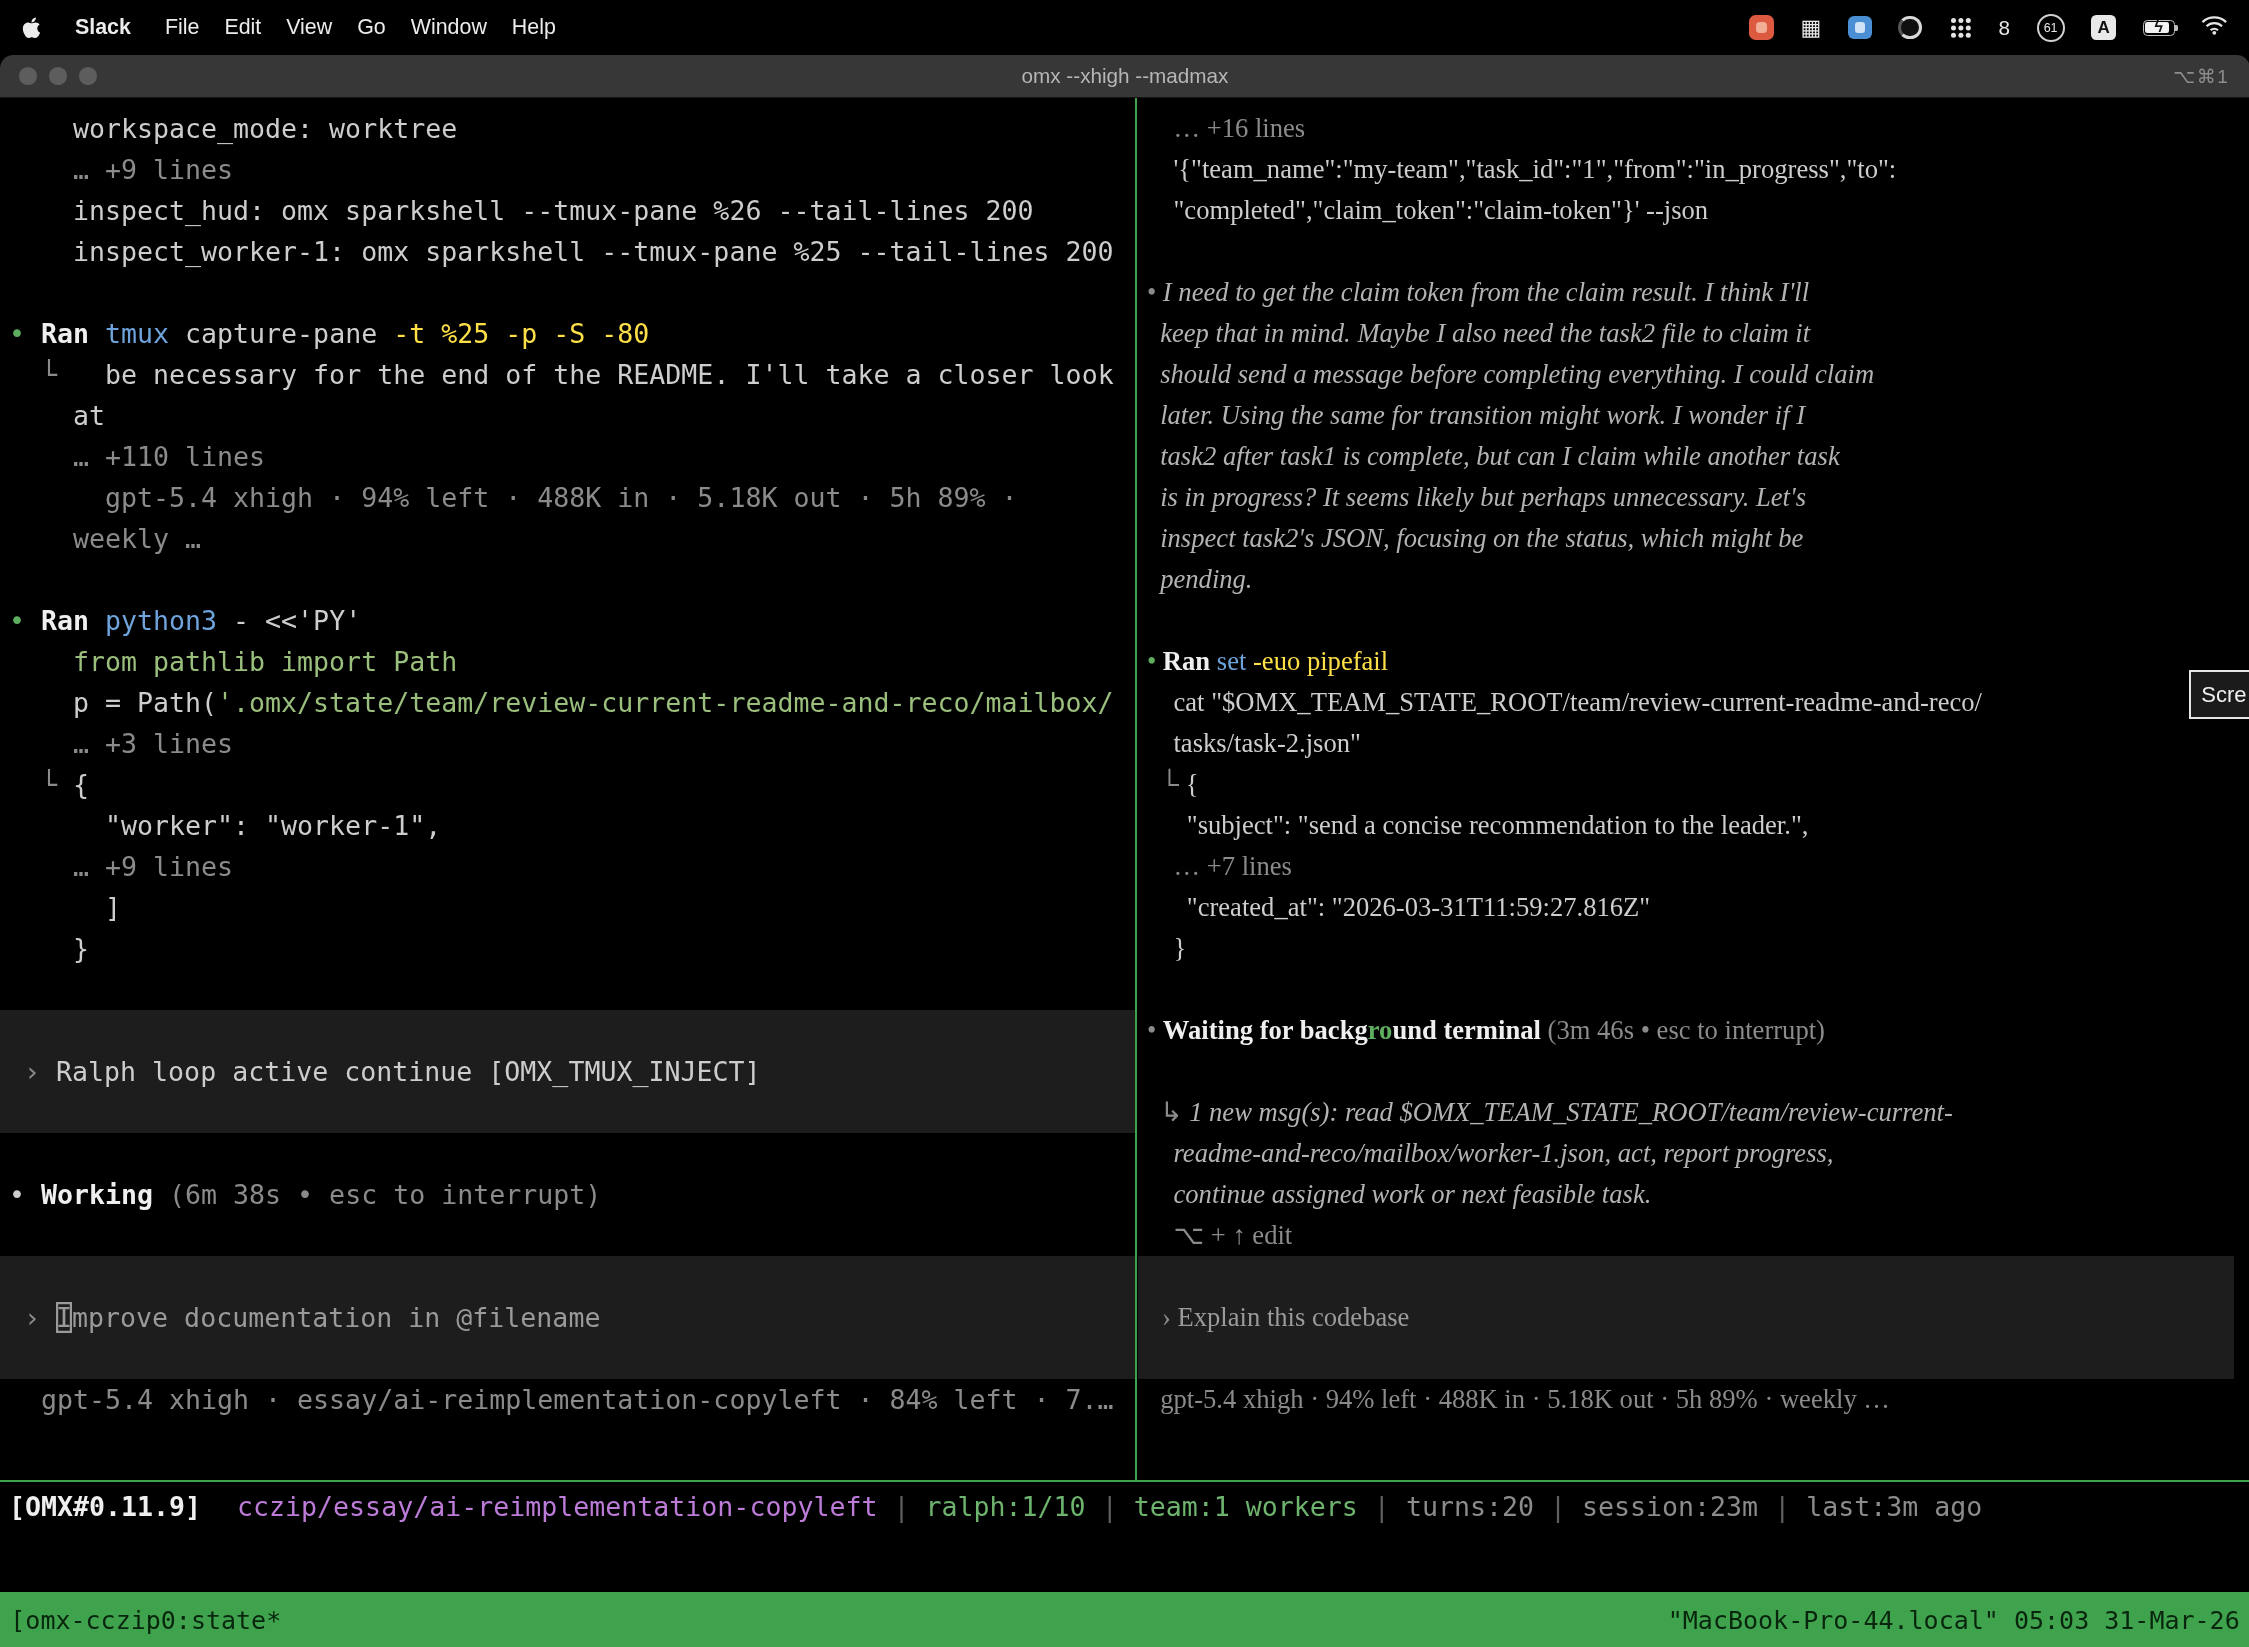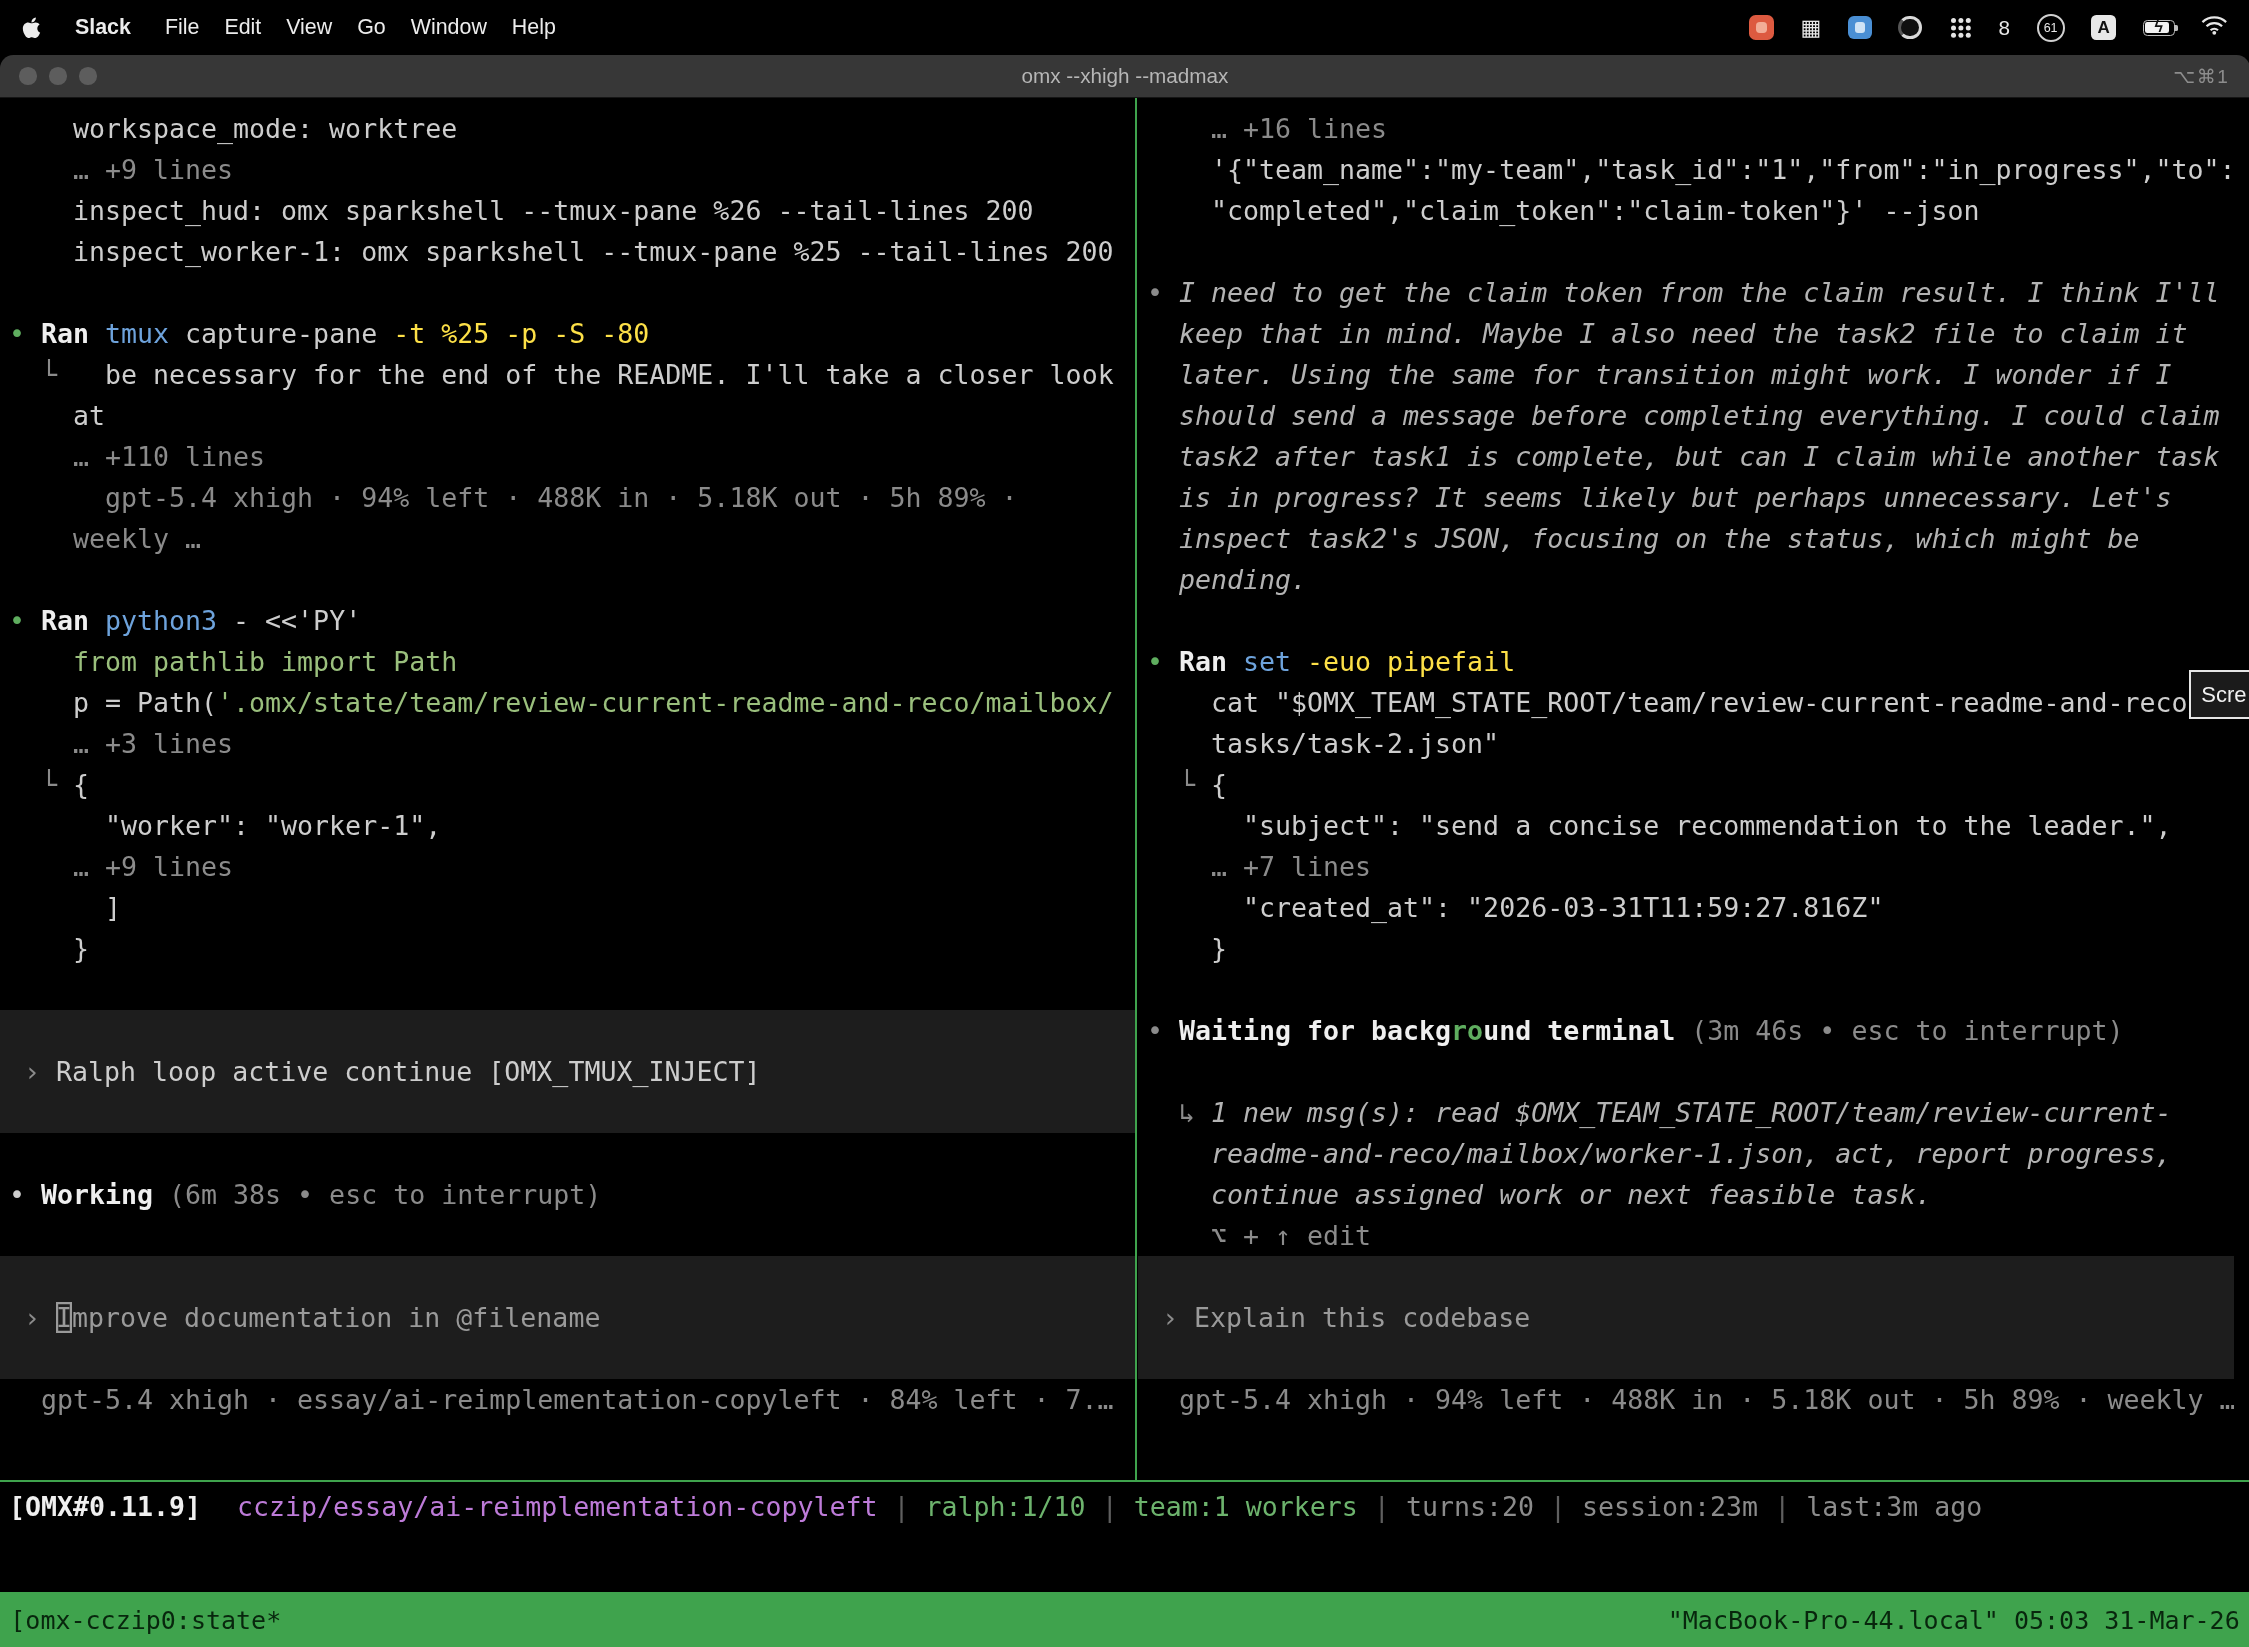--- a/index.html
+++ b/index.html
@@ -52,21 +52,21 @@
     font-family:"Liberation Sans", sans-serif; }
   .traffic { position:absolute; left:19px; top:0; bottom:0; display:flex; align-items:center; gap:12.5px; }
   .tl { width:17.7px; height:17.7px; border-radius:50%; background:#5d5d5d; }
   .win-title { margin:0 auto; font-size:20.7px; color:#b6b6b6; }
   .title-hint { position:absolute; right:20.7px; font-size:19px; color:#8d8d8d; letter-spacing:1.5px; }
 
   
   .term { position:absolute; top:43px; left:0; right:0; height:1382px; background:#000; }
   .pane { position:absolute; top:0; bottom:0; padding-top:10.3px; font-size:26.6px; line-height:41px; color:#cdcdcd; overflow:hidden; }
   .pane-left { left:0; width:1135px; }
-  .pane-right { left:1138px; right:16px; }
+  .pane-right { left:1138px; right:16px;font-family:Liberation Serif, serif; }
   .v-divider { position:absolute; top:0; bottom:0; left:1135px; width:2.2px; background:#3fa34d; }
   .tline { white-space:pre; height:41px; overflow:hidden; padding-left:8.9px; }
   .tline.band { background:#1d1d1d;padding-left:24px; }
 
   .fg   { color:#cdcdcd; }
   .dim  { color:#8b8b8b; }
   .wh   { color:#efefef; font-weight:bold; }
   .blue { color:#6ea3dc; }
   .red  { color:#fde047; }
   .grn  { color:#9abf7d; }
@@ -188,22 +188,22 @@
         <div class="tline"><span class="dim">  gpt-5.4 xhigh · essay/ai-reimplementation-copyleft · 84% left · 7.…</span></div>
       </div>
     <div class="v-divider"></div>
     <div class="pane pane-right">
         <div class="tline"><span class="dim">    … +16 lines</span></div>
         <div class="tline"><span class="fg">    '{"team_name":"my-team","task_id":"1","from":"in_progress","to":</span></div>
         <div class="tline"><span class="fg">    "completed","claim_token":"claim-token"}' --json</span></div>
         <div class="tline">&nbsp;</div>
         <div class="tline"><span class="dim">• </span><span class="it">I need to get the claim token from the claim result. I think I'll</span></div>
         <div class="tline"><span class="it">  keep that in mind. Maybe I also need the task2 file to claim it</span></div>
+        <div class="tline"><span class="it">  should send a message before completing everything. I could claim</span></div>
         <div class="tline"><span class="it">  later. Using the same for transition might work. I wonder if I</span></div>
-        <div class="tline"><span class="it">  should send a message before completing everything. I could claim</span></div>
         <div class="tline"><span class="it">  task2 after task1 is complete, but can I claim while another task</span></div>
         <div class="tline"><span class="it">  is in progress? It seems likely but perhaps unnecessary. Let's</span></div>
         <div class="tline"><span class="it">  inspect task2's JSON, focusing on the status, which might be</span></div>
         <div class="tline"><span class="it">  pending.</span></div>
         <div class="tline">&nbsp;</div>
         <div class="tline"><span class="gbul">• </span><span class="wh">Ran </span><span class="blue">set </span><span class="red">-euo pipefail</span></div>
         <div class="tline"><span class="fg">    cat "$OMX_TEAM_STATE_ROOT/team/review-current-readme-and-reco/</span></div>
         <div class="tline"><span class="fg">    tasks/task-2.json"</span></div>
         <div class="tline"><span class="dim">  └ </span><span class="fg">{</span></div>
         <div class="tline"><span class="fg">      "subject": "send a concise recommendation to the leader.",</span></div>

